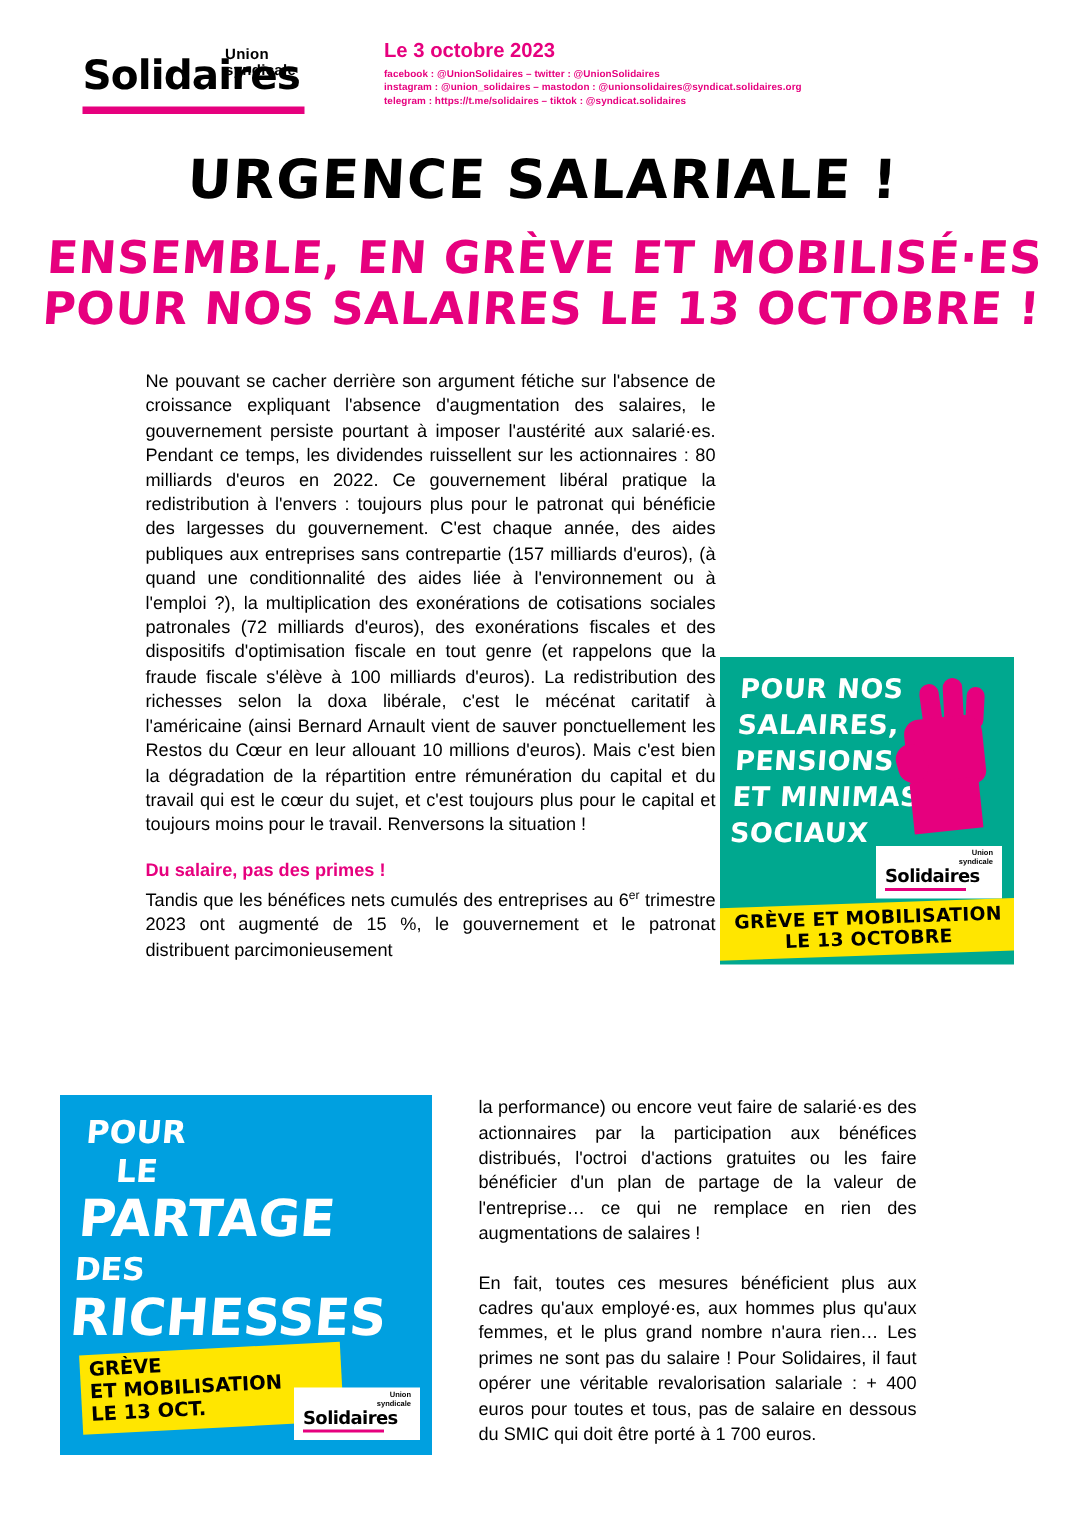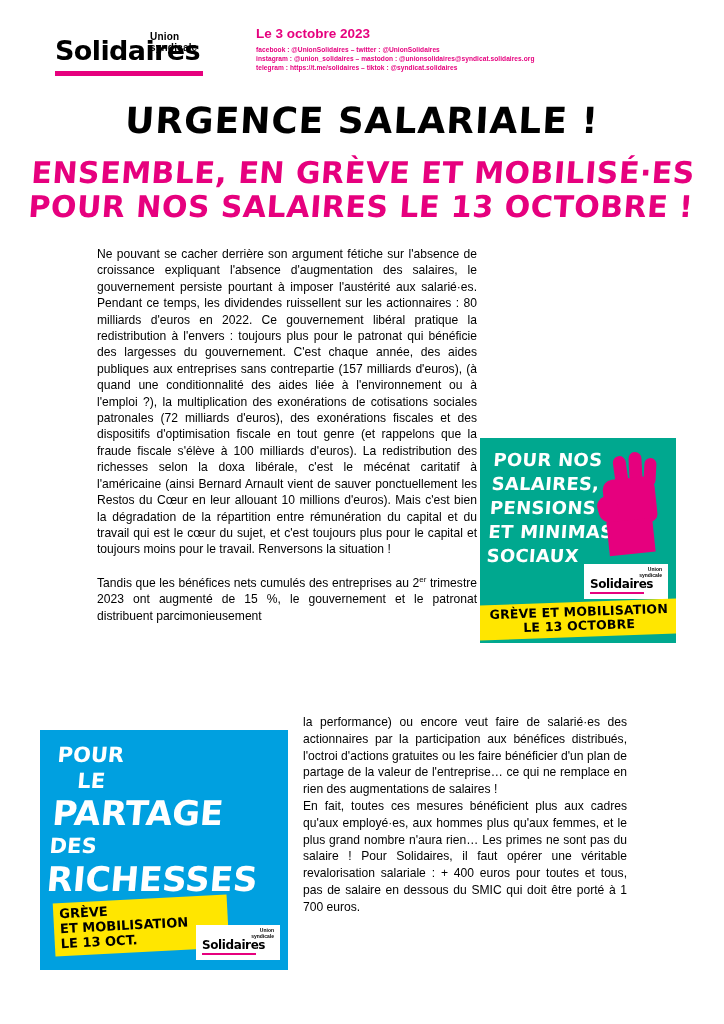--- a/index.html
+++ b/index.html
@@ -161,21 +161,21 @@
 
   .body-lower {
     position: absolute;
     top: 714px;
     left: 303px;
     width: 324px;
     font-size: 12.1px;
     line-height: 16.8px;
     text-align: justify;
   }
-  .body-lower p { margin: 0; }
+  .body-lower p { margin: 16px; }
 
   
   .poster-green {
     position: absolute;
     top: 438px;
     left: 480px;
     width: 196px;
     height: 205px;
     background: #00a88f;
     overflow: hidden;
@@ -381,21 +381,22 @@
 
   <div class="title-main">URGENCE SALARIALE !</div>
   <div class="title-sub">
     <span class="line1">ENSEMBLE, EN GRÈVE ET MOBILISÉ·ES</span>
     <span class="line2">POUR NOS SALAIRES LE 13 OCTOBRE !</span>
   </div>
 
   <div class="body-col">
     <p>Ne pouvant se cacher derrière son argument fétiche sur l'absence de croissance expliquant l'absence d'augmentation des salaires, le gouvernement persiste pourtant à imposer l'austérité aux salarié·es. Pendant ce temps, les dividendes ruissellent sur les actionnaires : 80 milliards d'euros en 2022. Ce gouvernement libéral pratique la redistribution à l'envers : toujours plus pour le patronat qui bénéficie des largesses du gouvernement. C'est chaque année, des aides publiques aux entreprises sans contrepartie (157 milliards d'euros), (à quand une conditionnalité des aides liée à l'environnement ou à l'emploi ?), la multiplication des exonérations de cotisations sociales patronales (72 milliards d'euros), des exonérations fiscales et des dispositifs d'optimisation fiscale en tout genre (et rappelons que la fraude fiscale s'élève à 100 milliards d'euros). La redistribution des richesses selon la doxa libérale, c'est le mécénat caritatif à l'américaine (ainsi Bernard Arnault vient de sauver ponctuellement les Restos du Cœur en leur allouant 10 millions d'euros). Mais c'est bien la dégradation de la répartition entre rémunération du capital et du travail qui est le cœur du sujet, et c'est toujours plus pour le capital et toujours moins pour le travail. Renversons la situation !</p>
     <div class="spacer"></div>
-    <p><span>Tandis que les bénéfices nets cumulés des entreprises au 2</span><sup>er</sup><span> trimestre 2023 ont augmenté de 15 %, le gouvernement et le patronat distribuent parcimonieusement</span></p>
+    <p class="subhead">Du salaire, pas des primes !</p>
+    <p><span>Tandis que les bénéfices nets cumulés des entreprises au 6</span><sup>er</sup><span> trimestre 2023 ont augmenté de 15 %, le gouvernement et le patronat distribuent parcimonieusement</span></p>
   </div>
 
 
   <div class="body-lower">
     <p>la performance) ou encore veut faire de salarié·es des actionnaires par  la participation aux bénéfices distribués, l'octroi d'actions gratuites ou les faire bénéficier d'un plan de partage de la valeur de l'entreprise… ce qui ne remplace en rien des augmentations de salaires !</p>
     <p>En fait, toutes ces mesures bénéficient plus aux cadres qu'aux employé·es, aux hommes plus qu'aux femmes, et le plus grand nombre n'aura rien… Les primes ne sont pas du salaire ! Pour Solidaires, il faut opérer une véritable revalorisation salariale : + 400 euros pour toutes et tous, pas de salaire en dessous du SMIC qui doit être porté à 1 700 euros.</p>
   </div>
 
   <div class="poster-green">
     <div class="pg-text">

